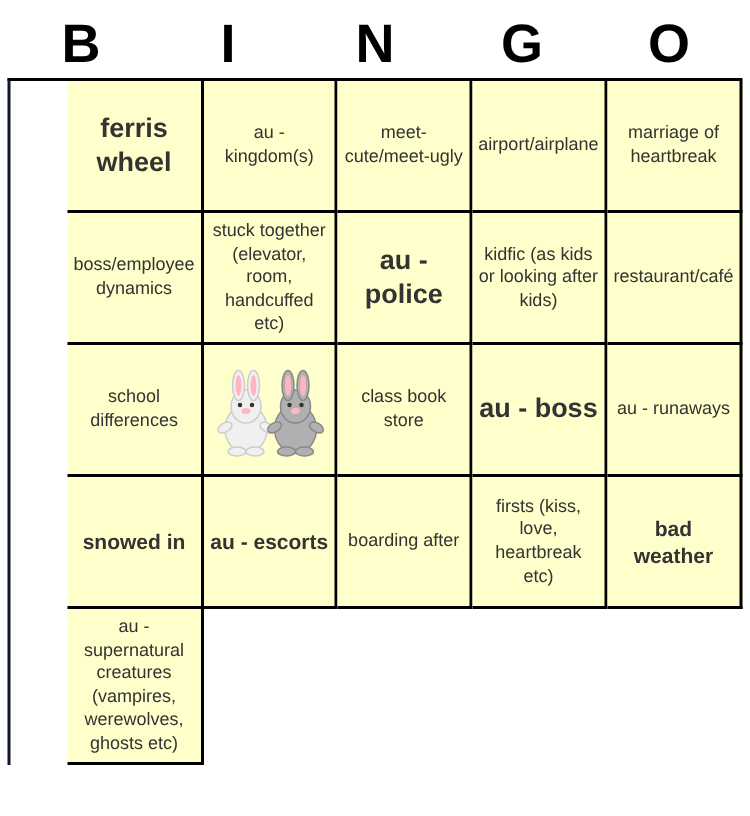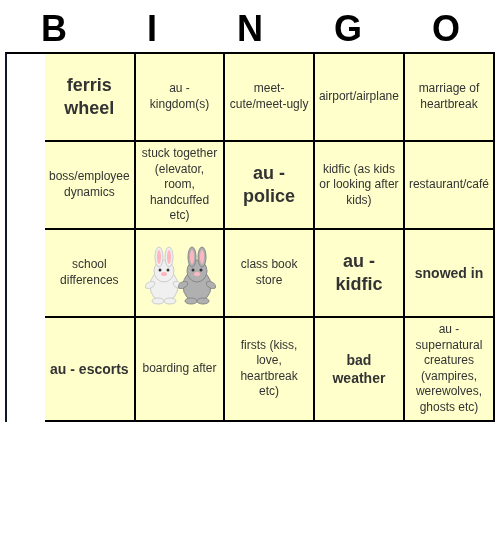--- a/index.html
+++ b/index.html
@@ -163,23 +163,26 @@
         <ellipse cx="69" cy="44" rx="5" ry="3" fill="#b0b0b0" stroke="#888" stroke-width="1" transform="rotate(30 69 44)"></ellipse>
 
         <ellipse cx="49" cy="60" rx="6" ry="3" fill="#b0b0b0" stroke="#888" stroke-width="1"></ellipse>
         <ellipse cx="61" cy="60" rx="6" ry="3" fill="#b0b0b0" stroke="#888" stroke-width="1"></ellipse>
       </svg>
     </div>
     <div class="bingo-cell">
       <span>class book store</span>
     </div>
     <div class="bingo-cell large-text">
-      <span>au - kidfic</span>
-    </div>
-
+      <span>au - boss</span>
+    </div>
+
+    <div class="bingo-cell">
+      <span>au - runaways</span>
+    </div>
     <div class="bingo-cell medium-text">
       <span>snowed in</span>
     </div>
     <div class="bingo-cell medium-text">
       <span>au - escorts</span>
     </div>
     <div class="bingo-cell">
       <span>boarding after</span>
     </div>
 

